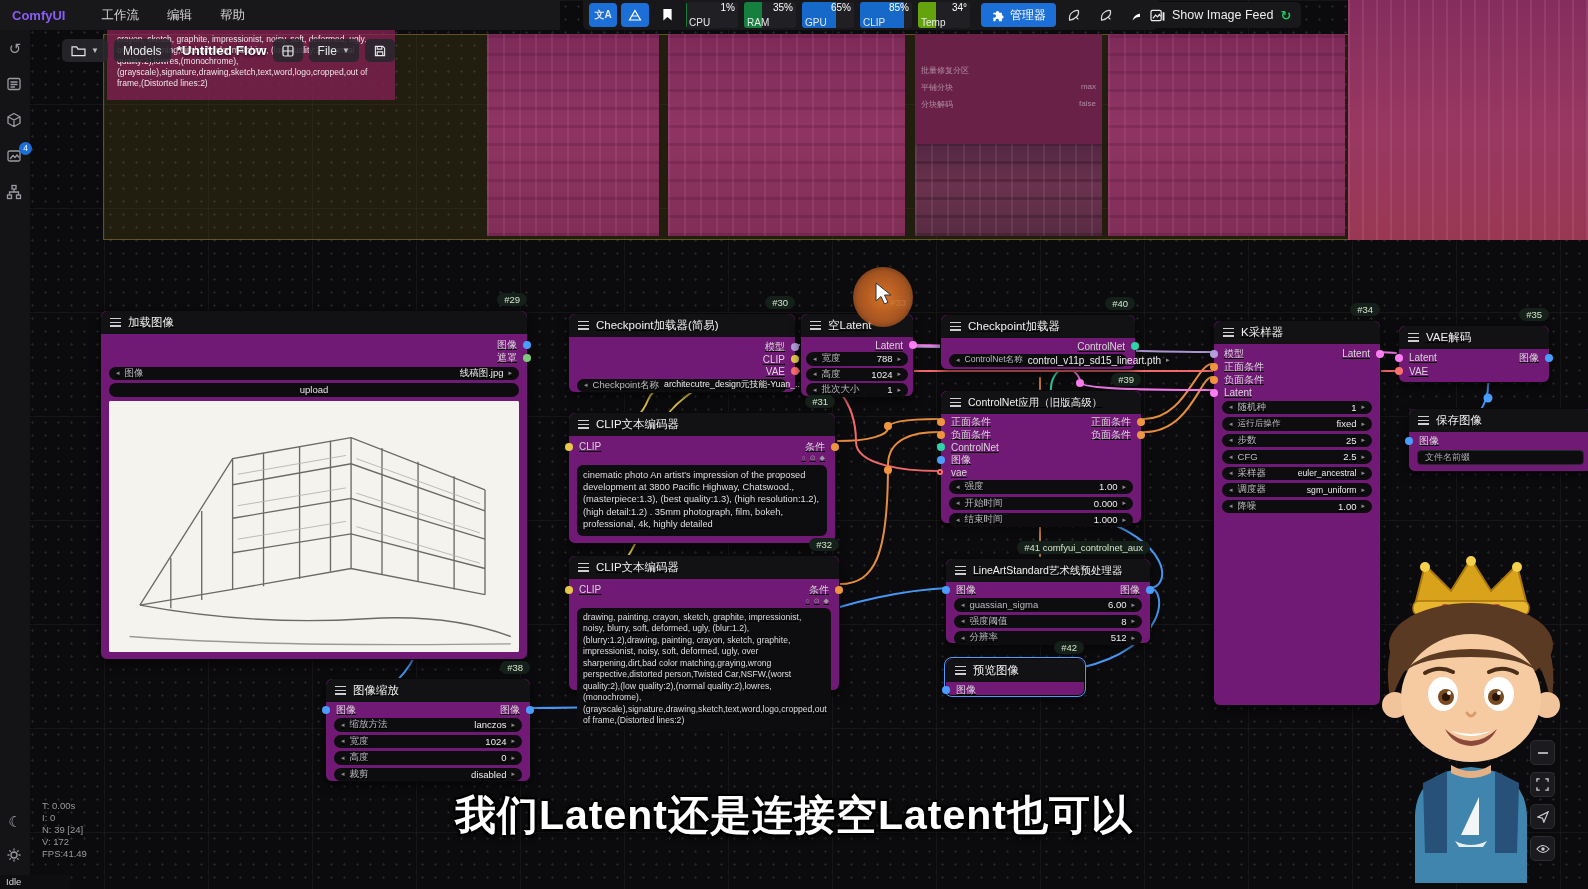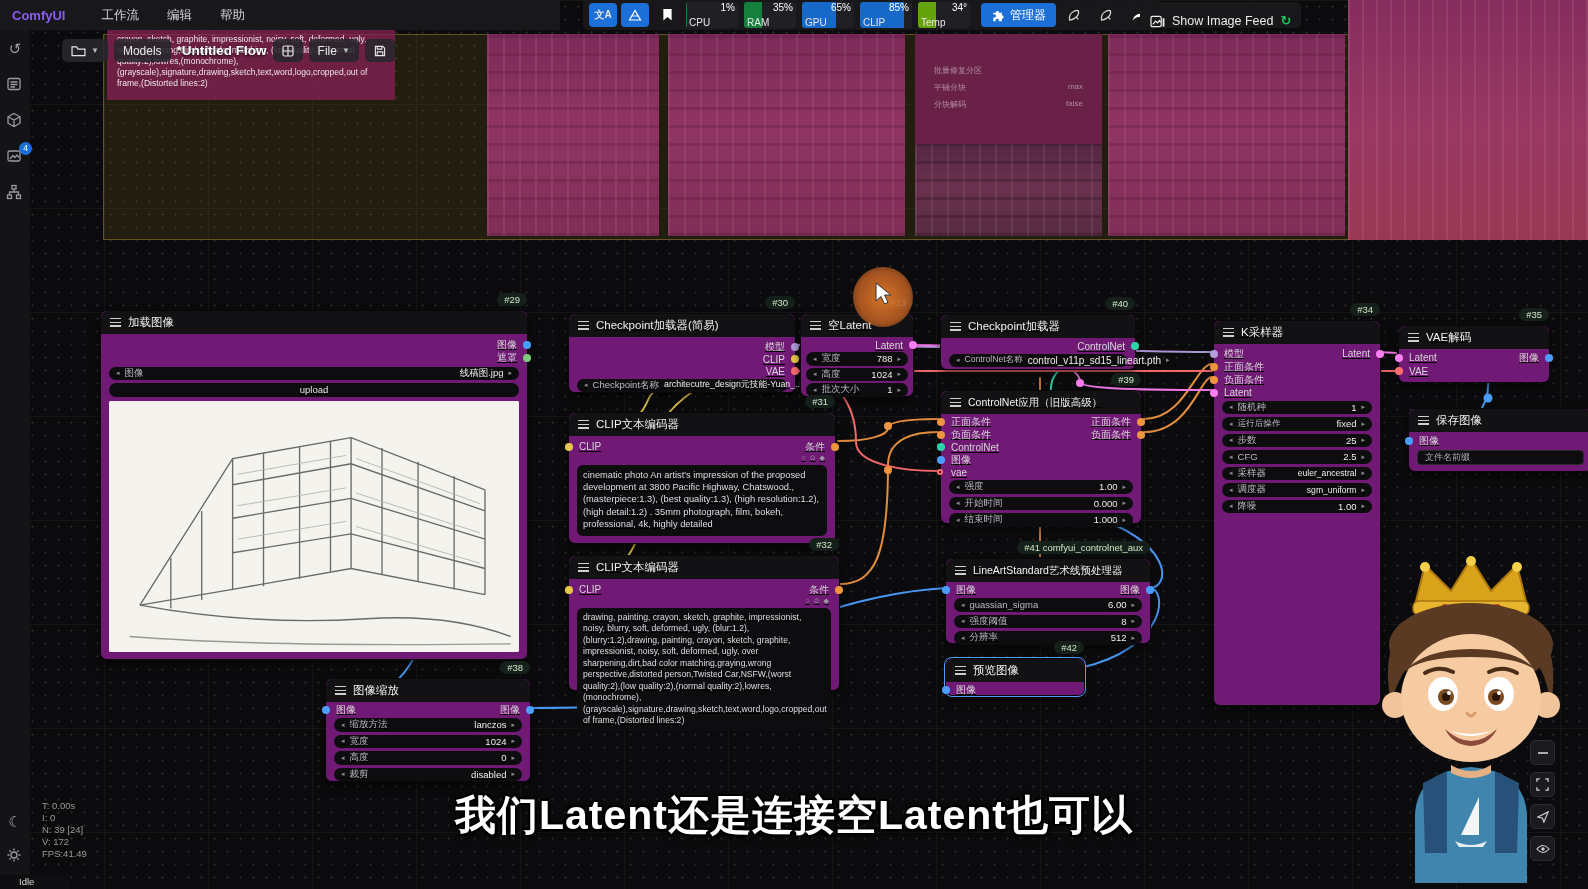--- a/index.html
+++ b/index.html
@@ -20,44 +20,44 @@
   .tb-center{position:absolute;left:583px;top:0;height:30px;background:#18181b;display:flex;align-items:center;gap:4px;padding:0 6px;border-radius:0 0 6px 6px;}
   .tbtn{height:24px;min-width:28px;border-radius:4px;display:flex;align-items:center;justify-content:center;color:#e5e5e5;font-size:10px;padding:0 5px;}
   .tbtn.blue{background:#1d6fd8;}
   .tbtn.dark{background:#18181b;}
   .mon{position:relative;width:52px;height:26px;background:#202024;border-radius:3px;overflow:hidden;margin:0 1px;}
   .mon-fill{position:absolute;left:0;top:0;bottom:0;width:0;}
   .mon-val{position:absolute;right:3px;top:0;color:#fff;font-size:10px;}
   .mon-lab{position:absolute;left:3px;bottom:0;color:#e8e8e8;font-size:10px;}
   .mgr{background:#1d6fd8;color:#fff;font-size:12px;height:24px;border-radius:4px;display:flex;align-items:center;gap:5px;padding:0 10px;margin-left:6px;}
   .ghost-btn{color:#d8d8d8;}
-  .tb-feed{position:absolute;left:1140px;top:2px;height:26px;background:#18181b;border-radius:5px;display:flex;align-items:flex-end;gap:7px;padding:0 10px;color:#ececec;font-size:12.5px;}
+  .tb-feed{position:absolute;left:1140px;top:2px;height:26px;background:#18181b;border-radius:5px;display:flex;align-items:center;gap:7px;padding:0 10px;color:#ececec;font-size:12.5px;}
   .refresh{color:#22c55e;font-weight:bold;font-size:13px;}
   
   .wfbar{position:absolute;left:62px;top:39px;z-index:55;display:flex;align-items:center;gap:6px;}
   .chip{background:rgba(39,39,44,.88);border-radius:5px;height:23px;display:flex;align-items:center;gap:5px;padding:0 9px;color:#e8e8e8;font-size:12px;}
   .tabname{color:#fff;font-size:13.5px;font-weight:bold;text-shadow:0 1px 3px #000;}
   .caret{font-size:8px;color:#bbb;}
   
   .sidebar{position:absolute;left:0;top:30px;bottom:14px;width:30px;background:#141417;z-index:58;display:flex;flex-direction:column;align-items:center;padding-top:10px;gap:18px;}
   .sic{position:relative;width:18px;height:18px;color:#9a9aa2;font-size:15px;line-height:18px;text-align:center;}
   .sic svg{display:block;}
   .sbadge{position:absolute;top:-6px;right:-8px;background:#1d6fd8;color:#fff;font-size:8.5px;min-width:13px;height:13px;border-radius:7px;line-height:13px;text-align:center;}
   .side-bottom{margin-top:auto;display:flex;flex-direction:column;gap:16px;align-items:center;padding-bottom:10px;}
-  .statusbar{position:absolute;left:0;bottom:0;width:70px;height:14px;background:#0e0e10;color:#d8d8d8;font-size:9.5px;line-height:14px;padding-left:19px;z-index:58;}
+  .statusbar{position:absolute;left:0;bottom:0;width:70px;height:14px;background:#0e0e10;color:#d8d8d8;font-size:9.5px;line-height:14px;padding-left:6px;z-index:58;}
   
   .gband{position:absolute;left:103px;top:34px;width:1485px;height:206px;background:rgba(125,105,25,.20);border:1px solid rgba(175,150,50,.45);}
   .ptile{position:absolute;overflow:hidden;}
   .ptile .tint{position:absolute;inset:0;background:rgba(199,46,125,.40);}
   .bgbuild{position:absolute;inset:0;background:
       repeating-linear-gradient(90deg,rgba(255,255,255,.10) 0 2px,transparent 2px 16px),
       repeating-linear-gradient(0deg,rgba(0,0,0,.25) 0 3px,transparent 3px 18px),
       linear-gradient(180deg,#4a2a42 0%,#6b3a52 45%,#51303f 100%);}
   .ghosttext{position:relative;z-index:2;color:rgba(255,255,255,.88);font-size:8.5px;line-height:1.3;padding:6px 10px;}
-  .ghostrow{position:relative;z-index:2;display:flex;justify-content:space-between;color:rgba(255,255,255,.45);font-size:8px;padding:3px 19px;}
+  .ghostrow{position:relative;z-index:2;display:flex;justify-content:space-between;color:rgba(255,255,255,.45);font-size:8px;padding:3px 6px;}
   
   .node{position:absolute;background:#701a75;border:1px solid #08080a;border-radius:7px;box-shadow:0 4px 10px rgba(0,0,0,.55);display:flex;flex-direction:column;z-index:10;text-decoration:underline;}
   .node.sel{outline:1.5px solid #4a9eff;}
   .badge{position:absolute;top:-18px;right:0px;background:#16201a;color:#cfe4c8;font-size:9.5px;padding:1px 7px;border-radius:8px;white-space:nowrap;}
   .nhead{height:23px;background:#121214;border-radius:7px 7px 0 0;display:flex;align-items:center;gap:7px;padding:0 9px;flex:none;}
   .burger{width:11px;height:9px;background:linear-gradient(#cfcfcf 0 1.4px,transparent 1.4px 3.6px,#cfcfcf 3.6px 5px,transparent 5px 7.2px,#cfcfcf 7.2px 8.6px,transparent 8.6px);flex:none;}
   .ntitle{color:#f0f0f0;font-size:11.5px;white-space:nowrap;}
   .nbody{position:relative;flex:1;display:flex;flex-direction:column;padding:4px 0 5px;}
   .prow{position:relative;height:13.5px;display:flex;align-items:center;padding:0 10px;font-size:10px;color:#d6d6d6;flex:none;}
   .prow .right{margin-left:auto;}

